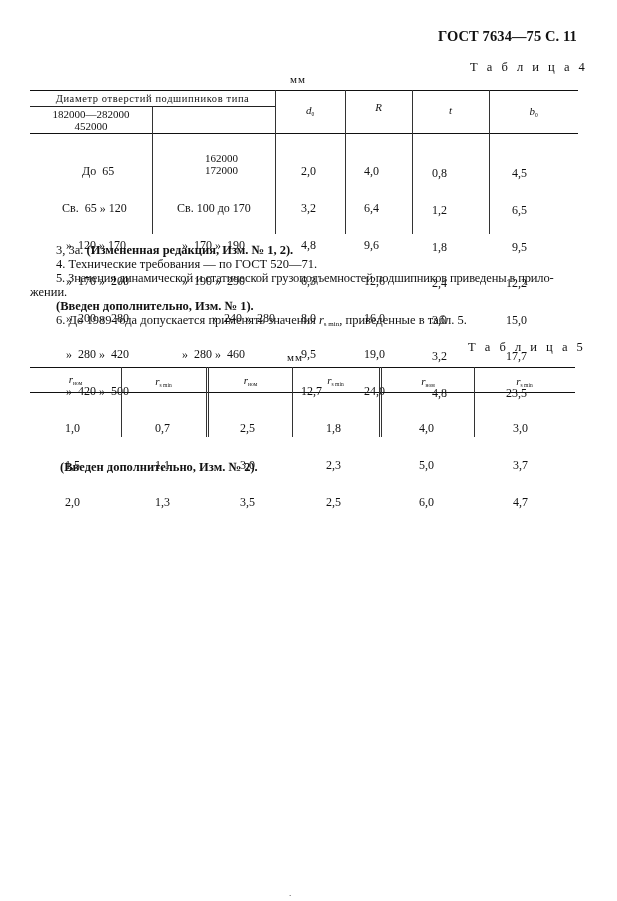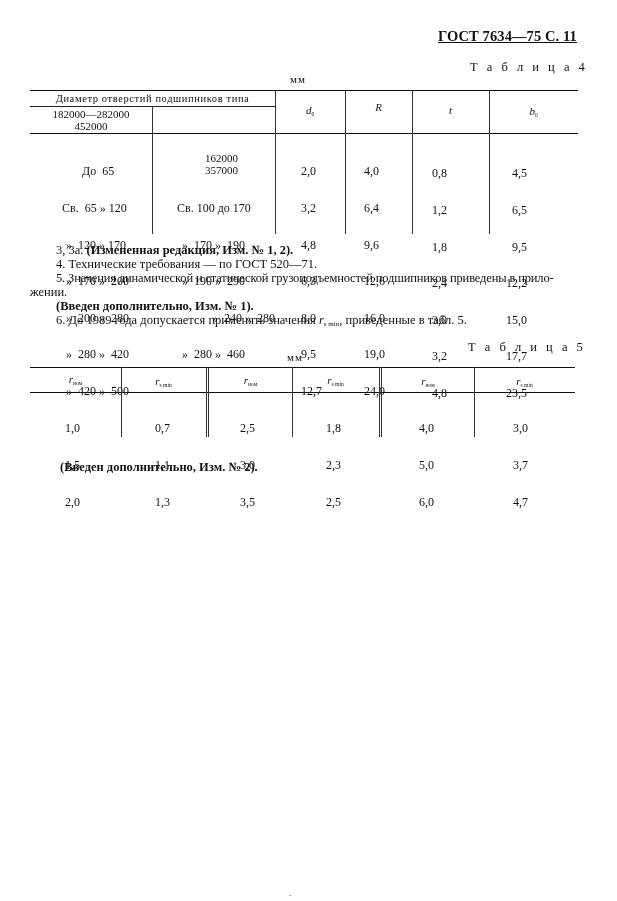--- a/index.html
+++ b/index.html
@@ -1,19 +1,19 @@
 <!DOCTYPE html>
 <html><head>
 <meta charset="utf-8">
 <style>
   html, body { margin:0; padding:0; background:#ffffff; }
   body { width:617px; height:901px; position:relative; overflow:hidden;
          font-family:"Liberation Serif", serif; color:#111; }
   .abs { position:absolute; }
-  .hdr { left:438px; top:28px; font-size:14.5px; font-weight:bold; letter-spacing:0.1px;text-decoration:underline; }
+  .hdr { left:438px; top:28px; font-size:14.5px; font-weight:bold; letter-spacing:0.1px; }
   .tcap { font-size:12.5px; letter-spacing:3px; }
   .unit { font-size:11px; letter-spacing:1px; }
   .hline { position:absolute; height:0; border-top:1px solid #222; }
   .hline.thick { border-top:1.5px solid #111; }
   .vline { position:absolute; width:0; border-left:1px solid #333; }
   .vline.dbl { border-left:3px double #333; width:0; }
   .cell { position:absolute; font-size:12px; line-height:12.5px; text-align:center; }
   .colvals { position:absolute; font-size:12px; line-height:12.2px; white-space:pre; }
   .para { position:absolute; font-size:12.5px; line-height:14px;text-align:center; }
   .bold { font-weight:bold; }
@@ -42,21 +42,21 @@
   <div class="vline" style="left:412px; top:90px; height:144px;"></div>
   <div class="vline" style="left:489px; top:90px; height:144px;"></div>
 
   <div class="cell" style="left:30px; top:93px; width:245px; font-size:10.5px; letter-spacing:0.6px;">Диаметр отверстий подшипников типа</div>
   <div class="cell" style="left:30px; top:109px; width:122px; font-size:11px; line-height:11.5px;">
     <div>182000—282000</div>
     <div>452000</div>
   </div>
   <div class="cell" style="left:160px; top:109px; width:123px; font-size:11px; line-height:11.5px;margin-top:44px;">
     <div>162000</div>
-    <div>357000</div>
+    <div>172000</div>
   </div>
   <div class="hsym" style="left:275px; top:104px; width:70px;"><span>d</span><sub>0</sub></div>
   <div class="hsym" style="left:345px; top:101px; width:67px;"><span>R</span></div>
   <div class="hsym" style="left:412px; top:104px; width:77px;"><span>t</span></div>
   <div class="hsym" style="left:489px; top:105px; width:89px;"><span>b</span><sub>0</sub></div>
 
   <div class="colvals" style="left:62px; top:141px; font-size:12px;">
     <div style="padding-left:20px;">До  65</div>
     <div>Св.  65 » 120</div>
     <div style="padding-left:4px;">»  120 » 170</div>

